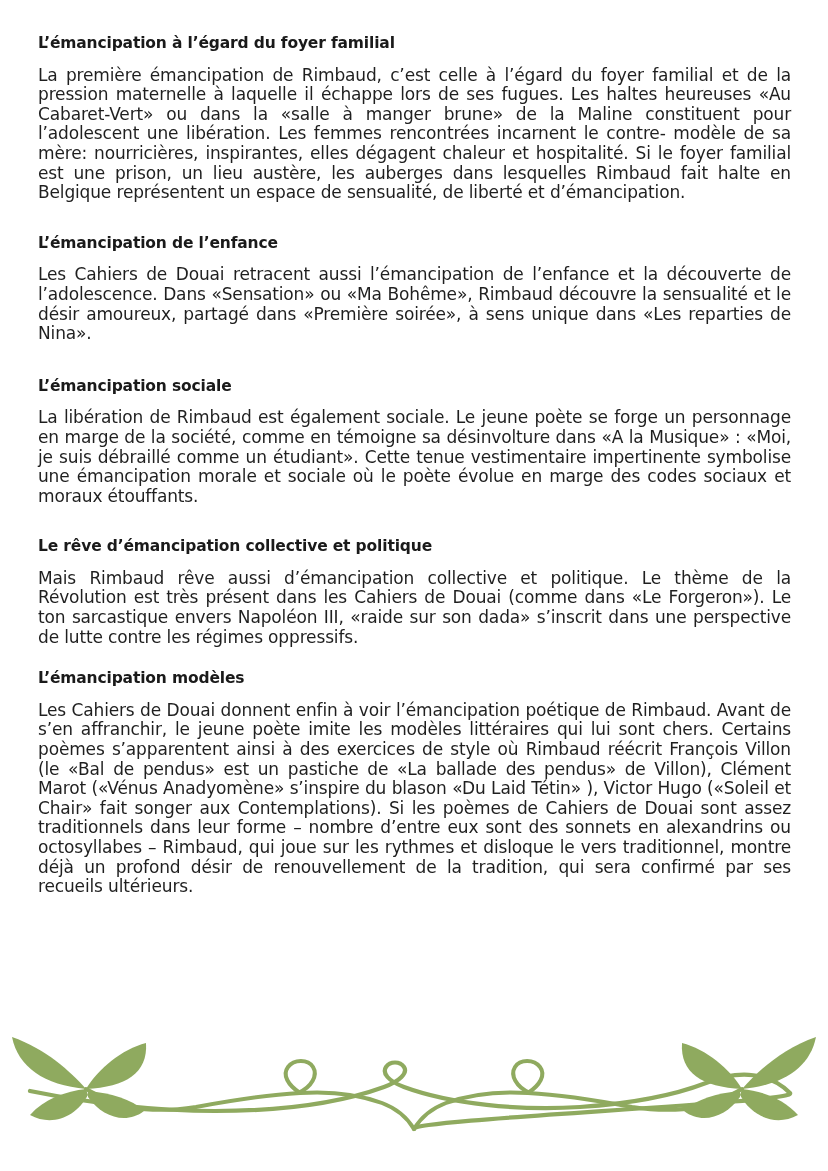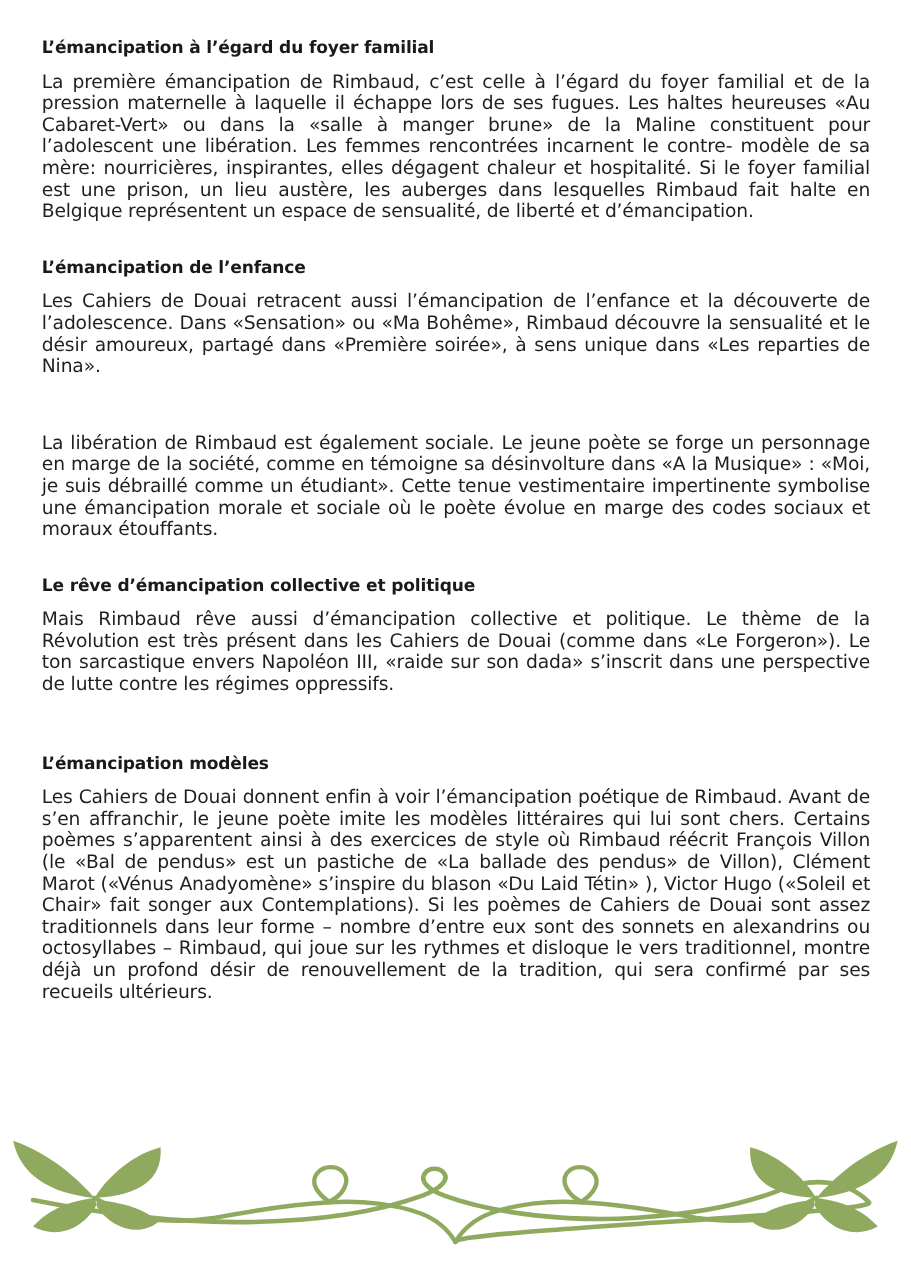--- a/index.html
+++ b/index.html
@@ -43,23 +43,23 @@
     line-height: 19.6px;
     color: #1f1f1f;
     margin: 0;
     padding: 0;
     text-align: justify;
     text-justify: inter-word;
     letter-spacing: -0.15px;
     word-spacing: 0px;
   }
   .sec-gap-1 { margin-bottom: 31px; }
-  .sec-gap-2 { margin-bottom: 50px; }
+  .sec-gap-2 { margin-bottom: 33px; }
   .sec-gap-3 { margin-bottom: 31px; }
-  .sec-gap-4 { margin-bottom: 52px; }
+  .sec-gap-4 { margin-bottom: 22px; }
   .u {
     text-underline-offset: 2px;
   }
   .ornament {
     position: absolute;
     left: 0;
     bottom: 0;
     width: 828px;
     height: 160px;
     pointer-events: none;
@@ -83,20 +83,21 @@
     </div>
 
     <div class="section sec-gap-2">
       <h2 class="heading">L’émancipation de l’enfance</h2>
       <p class="para">
         <span class="u">Les Cahiers de Douai</span><span> retracent aussi l’émancipation de l’enfance et la découverte de l’adolescence. Dans «Sensation» ou «Ma Bohême», Rimbaud découvre la sensualité et le désir amoureux, partagé dans «Première soirée», à sens unique dans «Les reparties de Nina».</span>
       </p>
     </div>
 
     <div class="section sec-gap-3">
+      <h2 class="heading">L’émancipation sociale</h2>
       <p class="para">La libération de Rimbaud est également sociale. Le jeune poète se forge un personnage en marge de la société, comme en témoigne sa désinvolture dans «A la Musique» : «Moi, je suis débraillé comme un étudiant». Cette tenue vestimentaire impertinente symbolise une émancipation morale et sociale où le poète évolue en marge des codes sociaux et moraux étouffants.</p>
     </div>
 
     <div class="section sec-gap-4">
       <h2 class="heading">Le rêve d’émancipation collective et politique</h2>
       <p class="para">
         <span>Mais Rimbaud rêve aussi d’émancipation collective et politique. Le thème de la Révolution est très présent dans les </span><span class="u">Cahiers de Douai</span><span> (comme dans «Le Forgeron»). Le ton sarcastique envers Napoléon III, «raide sur son dada» s’inscrit dans une perspective de lutte contre les régimes oppressifs.</span>
       </p>
     </div>
 

